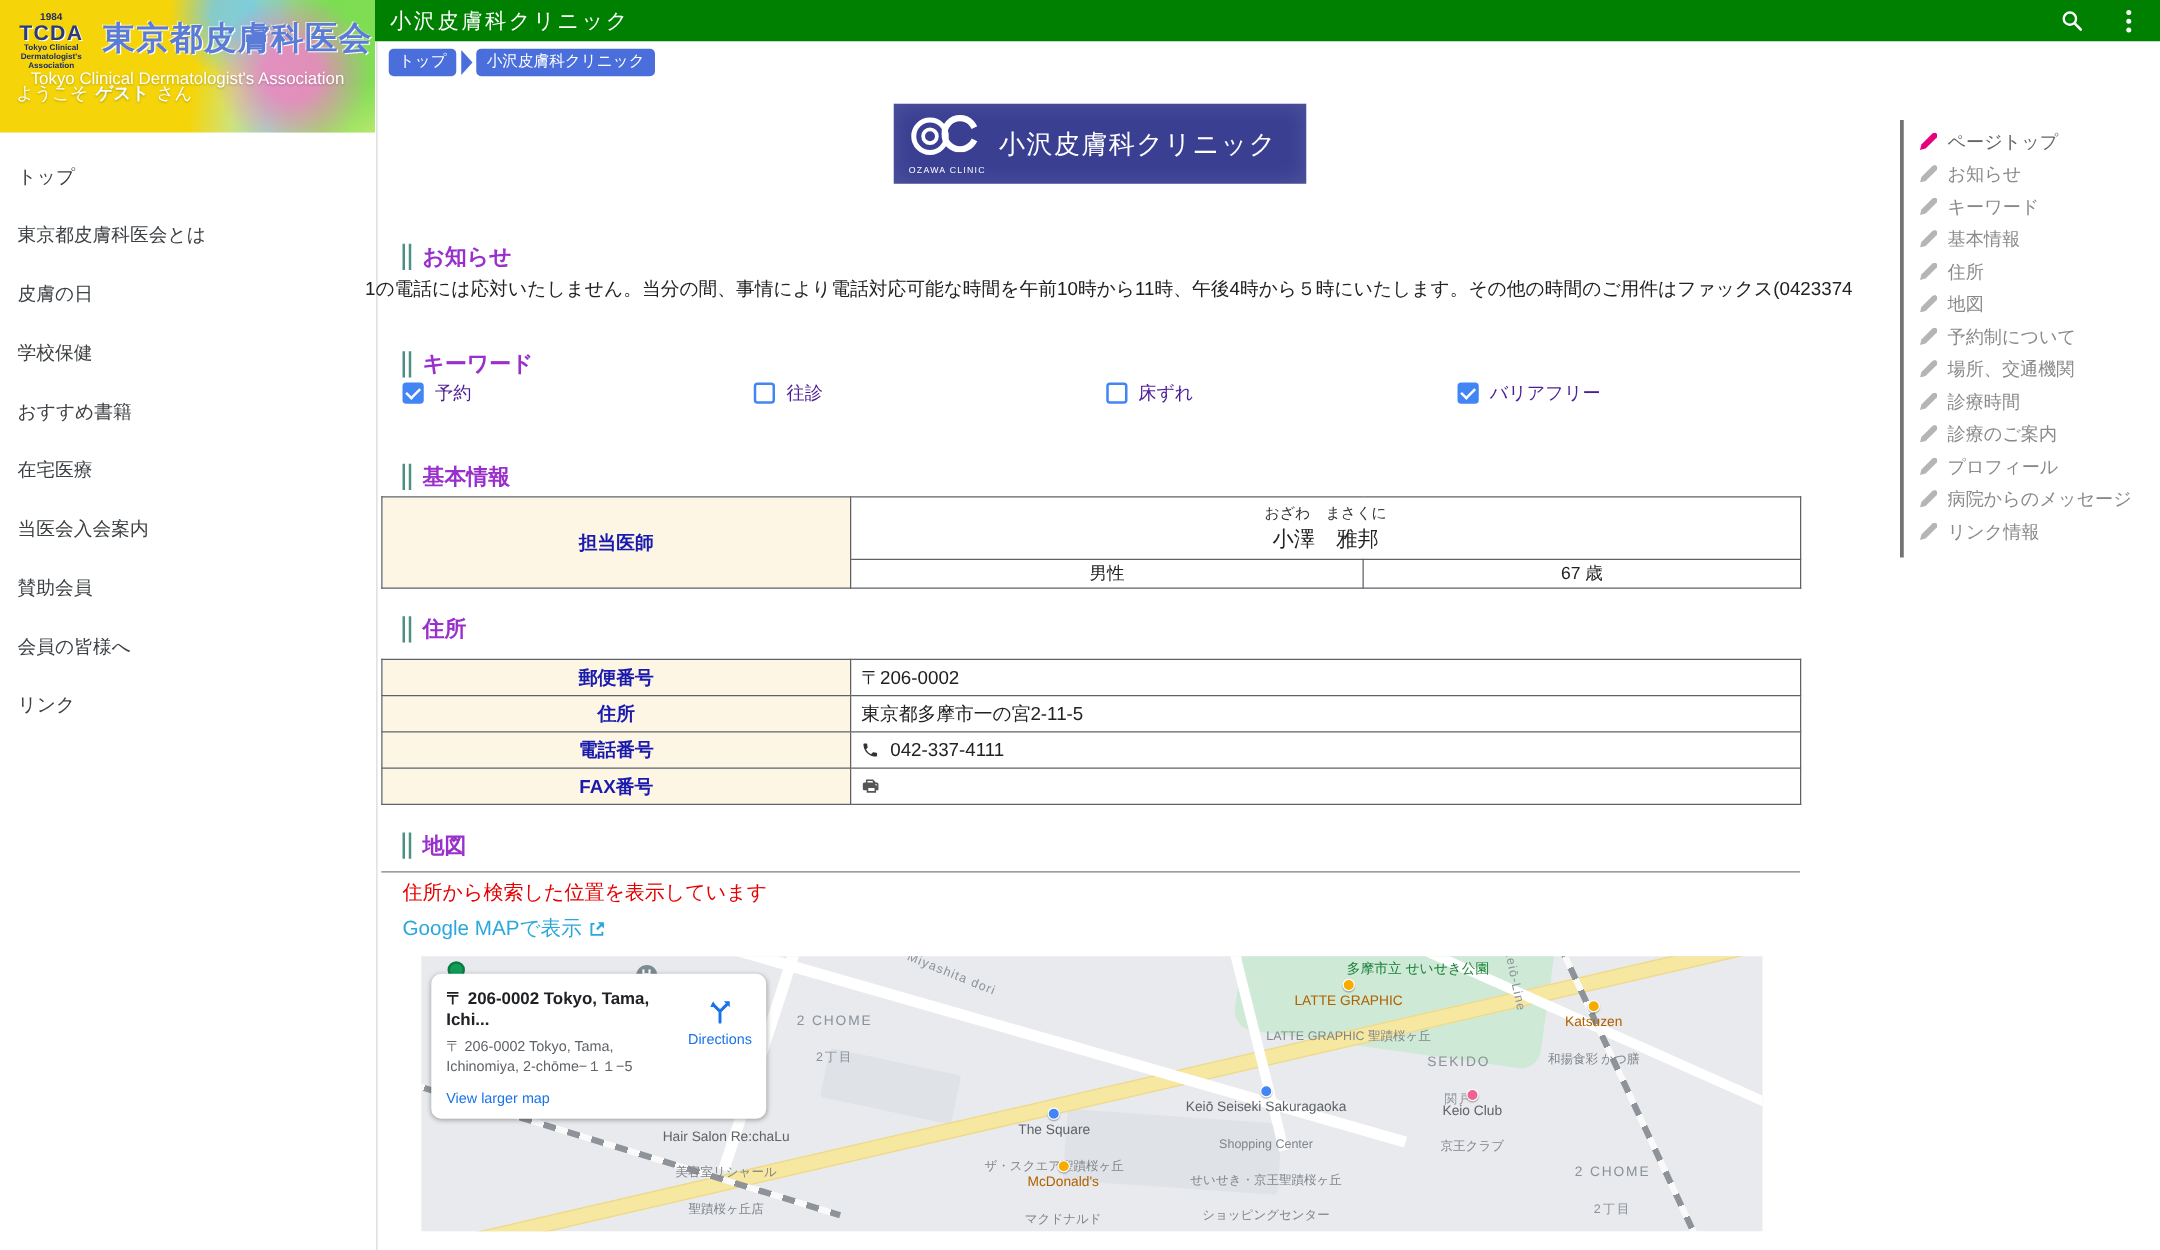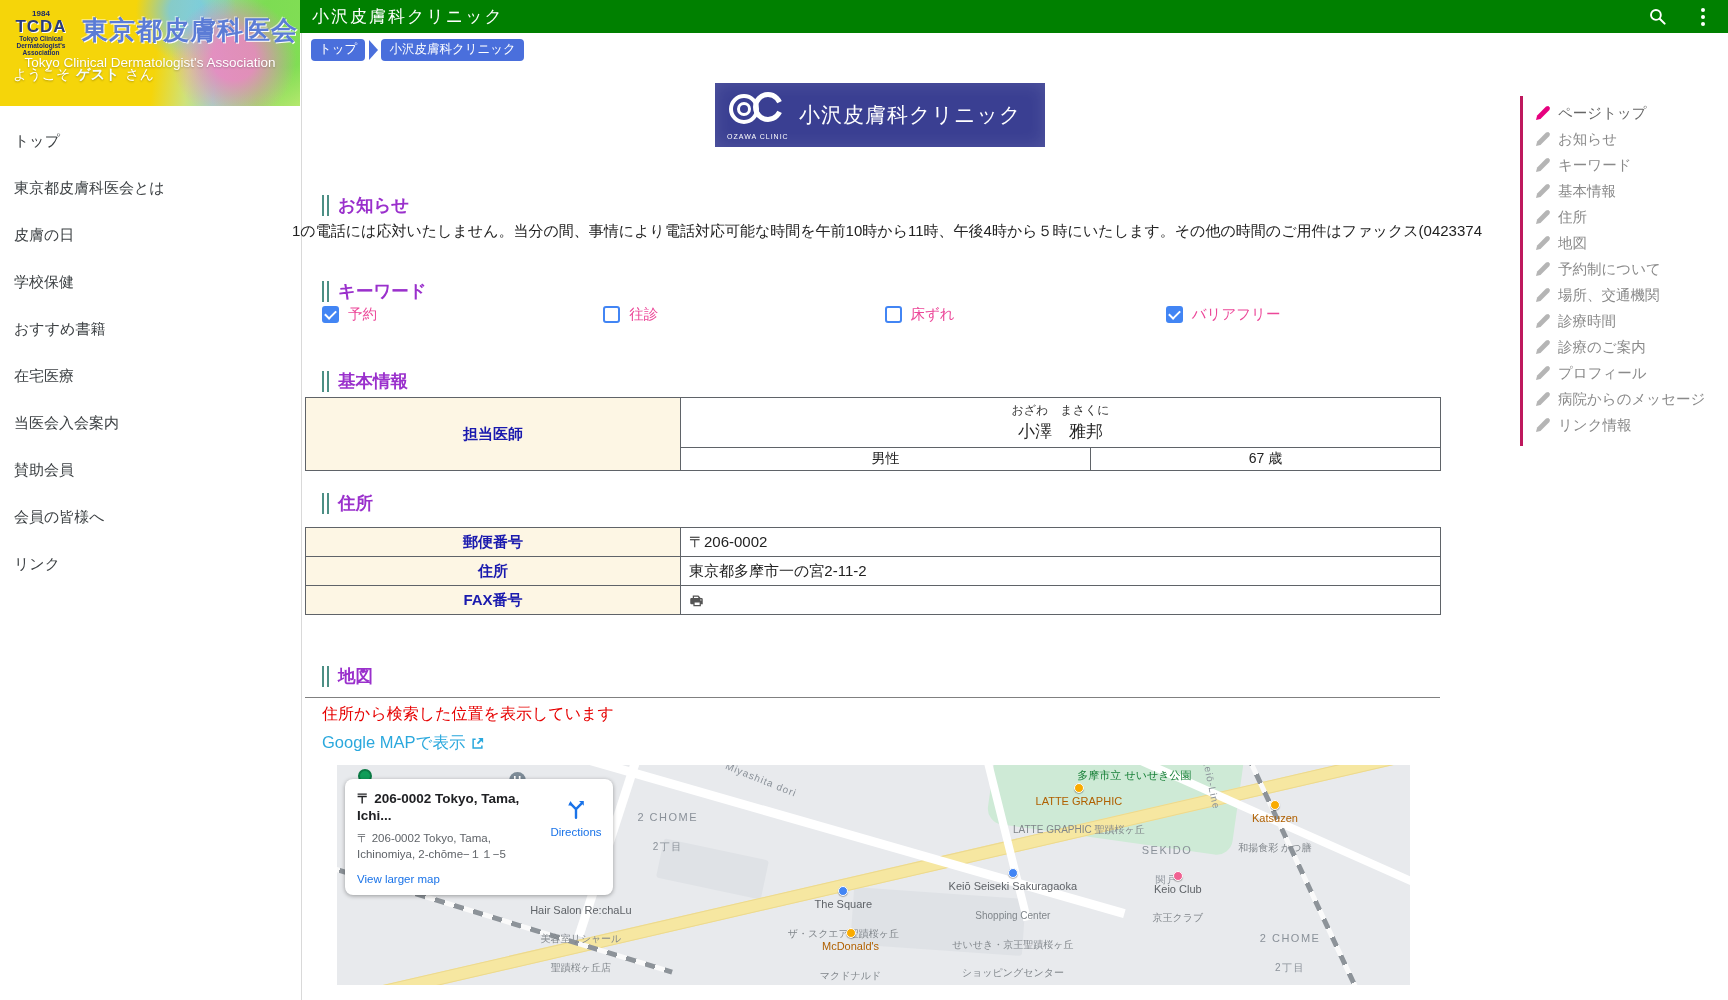--- a/index.html
+++ b/index.html
@@ -71,21 +71,21 @@
   .marquee { position:absolute; left:292px; top:222px; width:1205px; height:20px; overflow:hidden;
              white-space:nowrap; font-size:15px; color:#222; }
 
   
   .kw-row { position:absolute; left:322px; top:305px; width:1125px; display:flex; }
   .kw { flex:1; display:flex; align-items:center; gap:9px; }
   .cb { width:17px; height:17px; border:2px solid #4285f4; border-radius:3px; background:#fff; cursor:pointer; flex:0 0 auto; }
   .cb.checked { background:#4285f4; border-color:#4285f4; }
   .cb.checked::after { content:''; display:block; width:5px; height:9px; border:solid #fff;
                        border-width:0 2.5px 2.5px 0; transform:rotate(45deg); margin:0 auto; }
-  .kw-label { font-size:14.5px; color:#ec4899; }
+  .kw-label { font-size:14.5px; color:#4c1d95; }
 
   
   table.info { position:absolute; left:305px; border-collapse:collapse; table-layout:fixed; width:1135px;
                font-size:14px; color:#222; }
   table.info th, table.info td { border:1px solid #5f6368; }
   table.info th { background:#fdf6e4; color:#1a1aae; font-size:15px; font-weight:bold; text-align:center; }
   .basic-table { top:397px; }
   .basic-table .furigana { font-size:12px; color:#333; text-align:center; padding-top:3px; }
   .basic-table .doc-name { font-size:17px; color:#222; text-align:center; padding:1px 4px 3px; }
   .basic-table td.center { text-align:center; }
@@ -130,21 +130,21 @@
               box-shadow:0 1px 4px rgba(0,0,0,.35); z-index:5; display:flex; }
   .map-card-left { flex:1; padding:11px 6px 10px 12px; }
   .map-card-title { font-size:13.5px; font-weight:bold; color:#202124; margin-bottom:7px; }
   .map-card-addr { font-size:11.5px; color:#5f6368; line-height:1.4; }
   .map-card-viewlarger { font-size:11.5px; color:#1a73e8; margin-top:11px; cursor:pointer; }
   .map-card-right { width:74px; display:flex; flex-direction:column; align-items:center;
                     justify-content:flex-start; padding-top:16px; cursor:pointer; }
   .map-card-directions { font-size:11.5px; color:#1a73e8; margin-top:5px; }
 
   
-  .page-nav { position:absolute; left:1520px; top:96px; border-left:3px solid #be185d; padding:4px 0 8px 13px; }
+  .page-nav { position:absolute; left:1520px; top:96px; border-left:3px solid #737373; padding:4px 0 8px 13px; }
   .page-nav ul { list-style:none; }
   .page-nav li { display:flex; align-items:center; gap:8px; height:26px; font-size:14.5px; color:#8a8a8a; cursor:pointer; }
   .page-nav li.active { color:#666; }
   .pencil { width:14px; height:14px; background:#b5b5b5; flex:0 0 auto;
             clip-path:polygon(0 100%, 8% 68%, 72% 4%, 88% 0, 100% 12%, 96% 28%, 32% 92%); }
   li.active .pencil { background:#e6007e; }
 </style>
 </head>
 <body>
 
@@ -267,21 +267,30 @@
         <col style="width:375px;">
         <col style="width:760px;">
       </colgroup>
     <tbody>
         <tr>
       <th>郵便番号</th>
       <td><span>〒206-0002</span></td>
     </tr>
     <tr>
       <th>住所</th>
-      <td><span>東京都多摩市一の宮2-11-2</span></td>
+      <td><span>東京都多摩市一の宮2-11-5</span></td>
+    </tr>
+    <tr>
+      <th>電話番号</th>
+      <td>
+        <svg class="val-icon" width="14" height="14" viewBox="0 0 24 24">
+              <path fill="#333" d="M6.6 10.8c1.5 3 3.9 5.4 6.9 6.9l2.3-2.3c.3-.3.7-.4 1.1-.2 1.2.4 2.5.6 3.8.6.6 0 1 .4 1 1V20c0 .6-.4 1-1 1C10.6 21 3 13.4 3 4c0-.6.4-1 1-1h3.2c.6 0 1 .4 1 1 0 1.3.2 2.6.6 3.8.1.4 0 .8-.2 1.1l-2.3 2.3z"></path>
+            </svg>
+        <span>042-337-4111</span>
+      </td>
     </tr>
     <tr>
       <th>FAX番号</th>
       <td>
         <svg class="val-icon" width="15" height="15" viewBox="0 0 24 24">
               <path fill="#555" d="M4 8h2V4h9l3 3v1h2a2 2 0 0 1 2 2v8h-3v3H7v-3H4a2 2 0 0 1-2-2v-6a2 2 0 0 1 2-2zm4-2v2h7V7l-1-1H8zm1 9v4h8v-4H9zm10-3a1 1 0 1 0 0-2 1 1 0 0 0 0 2z"></path>
             </svg>
         <span></span>
       </td>
     </tr>

